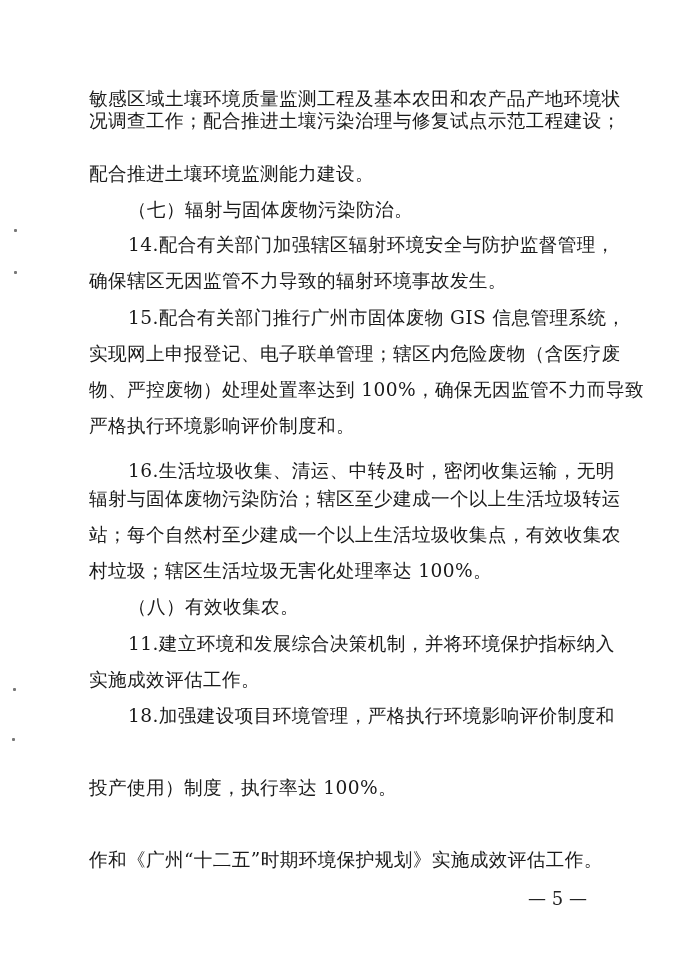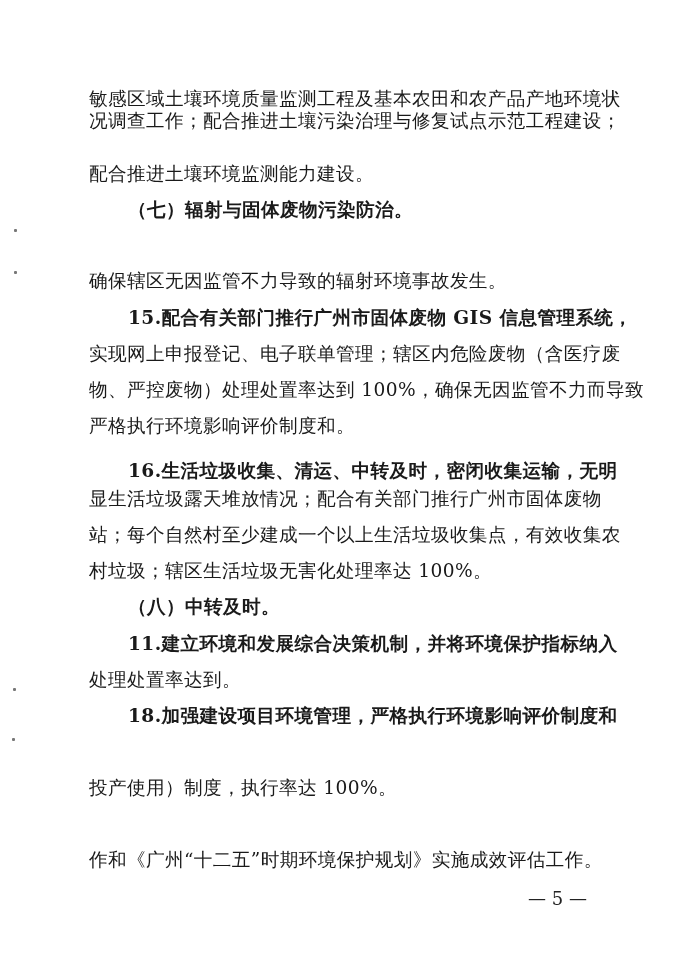--- a/index.html
+++ b/index.html
@@ -6,54 +6,55 @@
   body {
     width:680px; height:962px; background:#ffffff; position:relative; overflow:hidden;
     font-family: "DejaVu Serif", "Liberation Serif", serif; color:#1a1a1a;
   }
   .page { position:absolute; left:0; top:0; width:680px; height:962px; }
   .line {
     position:absolute; left:89px; width:512px; height:24px;
     font-size:18.6px; line-height:24px; white-space:nowrap;
     letter-spacing:0.4px;
   }
-  .indent { left:128px; width:473px;font-weight:bold; }
+  .indent { left:128px; width:473px; }
   .justify { text-align:justify; text-align-last:justify; }
   .page-num {
     position:absolute; left:528px; top:888px; font-size:18px; line-height:22px;
     white-space:nowrap; color:#222;
   }
   .mark { position:absolute; width:3px; height:3px; background:#777; border-radius:1px; }
 </style>
 </head>
 <body>
 
 <div class="page">
   <div class="line justify" style="top:87px">敏感区域土壤环境质量监测工程及基本农田和农产品产地环境状</div>
   <div class="line justify" style="top:109px">况调查工作；配合推进土壤污染治理与修复试点示范工程建设；</div>
   <div class="line" style="top:162px">配合推进土壤环境监测能力建设。</div>
 
   <div class="line indent" style="top:198px">（七）辐射与固体废物污染防治。</div>
 
+  <div class="line indent justify" style="top:233px">14.配合有关部门加强辖区辐射环境安全与防护监督管理，</div>
   <div class="line" style="top:269px">确保辖区无因监管不力导致的辐射环境事故发生。</div>
 
   <div class="line indent justify" style="top:306px">15.配合有关部门推行广州市固体废物 GIS 信息管理系统，</div>
   <div class="line justify" style="top:342px">实现网上申报登记、电子联单管理；辖区内危险废物（含医疗废</div>
   <div class="line justify" style="top:378px">物、严控废物）处理处置率达到 100%，确保无因监管不力而导致</div>
   <div class="line" style="top:414px">严格执行环境影响评价制度和。</div>
 
   <div class="line indent justify" style="top:459px">16.生活垃圾收集、清运、中转及时，密闭收集运输，无明</div>
-  <div class="line justify" style="top:487px">显生活垃圾露天堆放情况；配合有关部门推行广州市固体废物</div>
+  <div class="line justify" style="top:487px">辐射与固体废物污染防治；辖区至少建成一个以上生活垃圾转运</div>
   <div class="line justify" style="top:523px">站；每个自然村至少建成一个以上生活垃圾收集点，有效收集农</div>
   <div class="line" style="top:559px">村垃圾；辖区生活垃圾无害化处理率达 100%。</div>
 
-  <div class="line indent" style="top:595px">（八）中转及时。</div>
+  <div class="line indent" style="top:595px">（八）有效收集农。</div>
 
   <div class="line indent justify" style="top:632px">11.建立环境和发展综合决策机制，并将环境保护指标纳入</div>
-  <div class="line" style="top:668px">处理处置率达到。</div>
+  <div class="line" style="top:668px">实施成效评估工作。</div>
 
   <div class="line indent justify" style="top:704px">18.加强建设项目环境管理，严格执行环境影响评价制度和</div>
   <div class="line" style="top:776px">投产使用）制度，执行率达 100%。</div>
 
   <div class="line justify" style="top:848px">作和《广州“十二五”时期环境保护规划》实施成效评估工作。</div>
 
   <div class="page-num">— 5 —</div>
 
   <div class="mark" style="left:14px; top:229px"></div>
   <div class="mark" style="left:14px; top:271px"></div>

